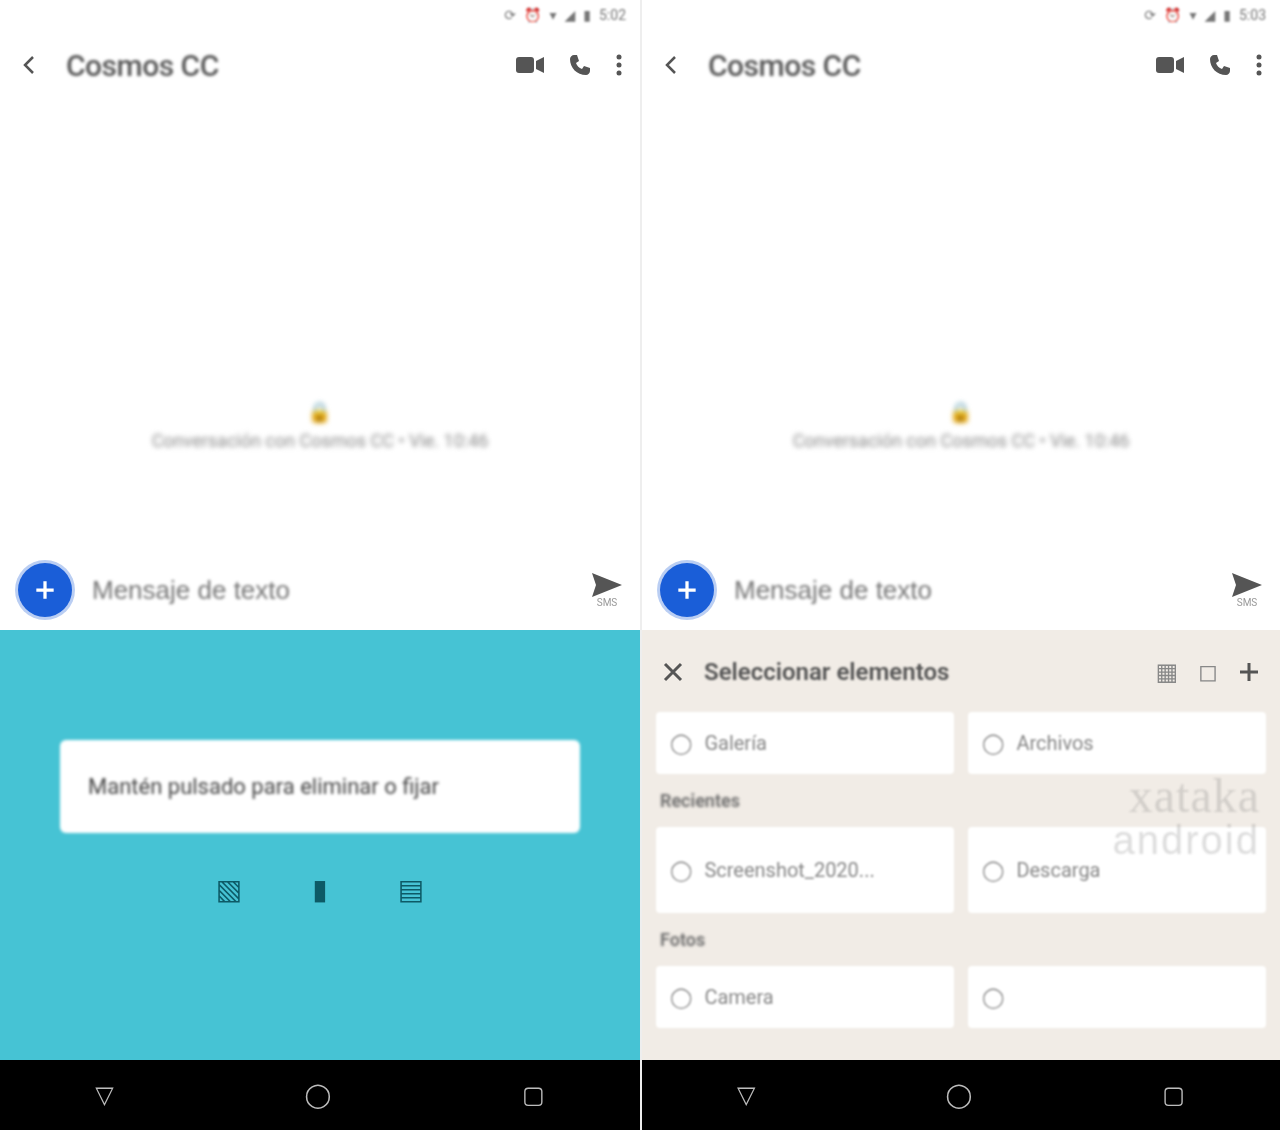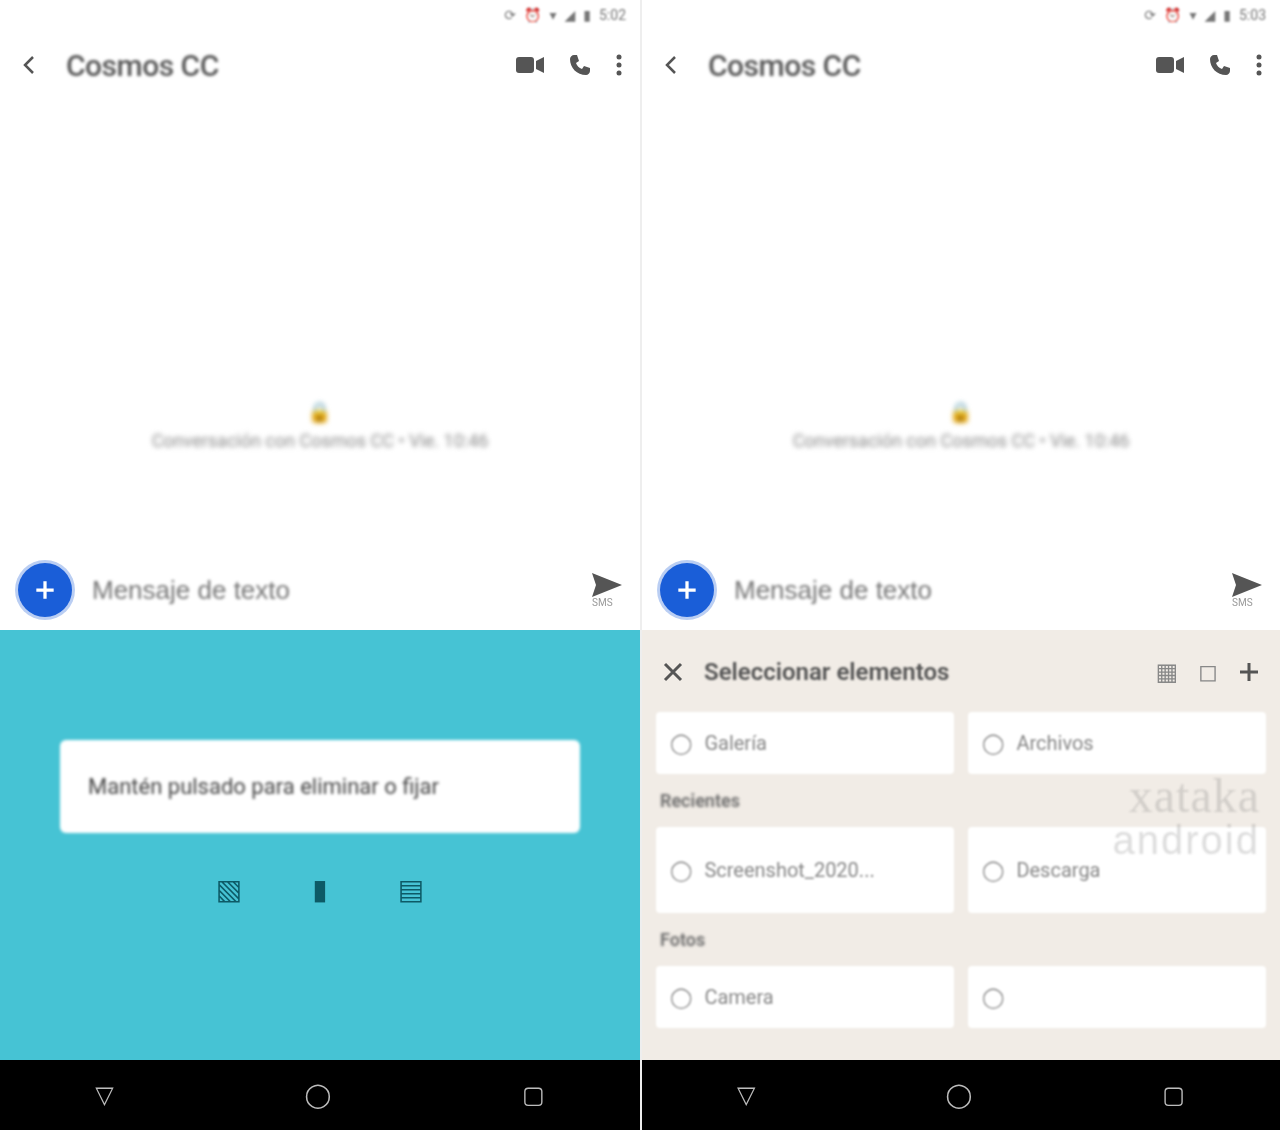--- a/index.html
+++ b/index.html
@@ -96,21 +96,21 @@
     border: none;
     font-size: 26px;
     color: #777;
     background: transparent;
     outline: none;
     filter: blur(1.8px);
   }
   .send-btn {
     color: #555;
     font-size: 26px;
-    text-align: left;
+    text-align: center;
   }
   .send-btn .sub { display:block; font-size:10px; color:#999; }
 
   
   .drawer-teal {
     background: #46c3d4;
     height: 430px;
     padding-top: 40px;
     position: relative;
   }

